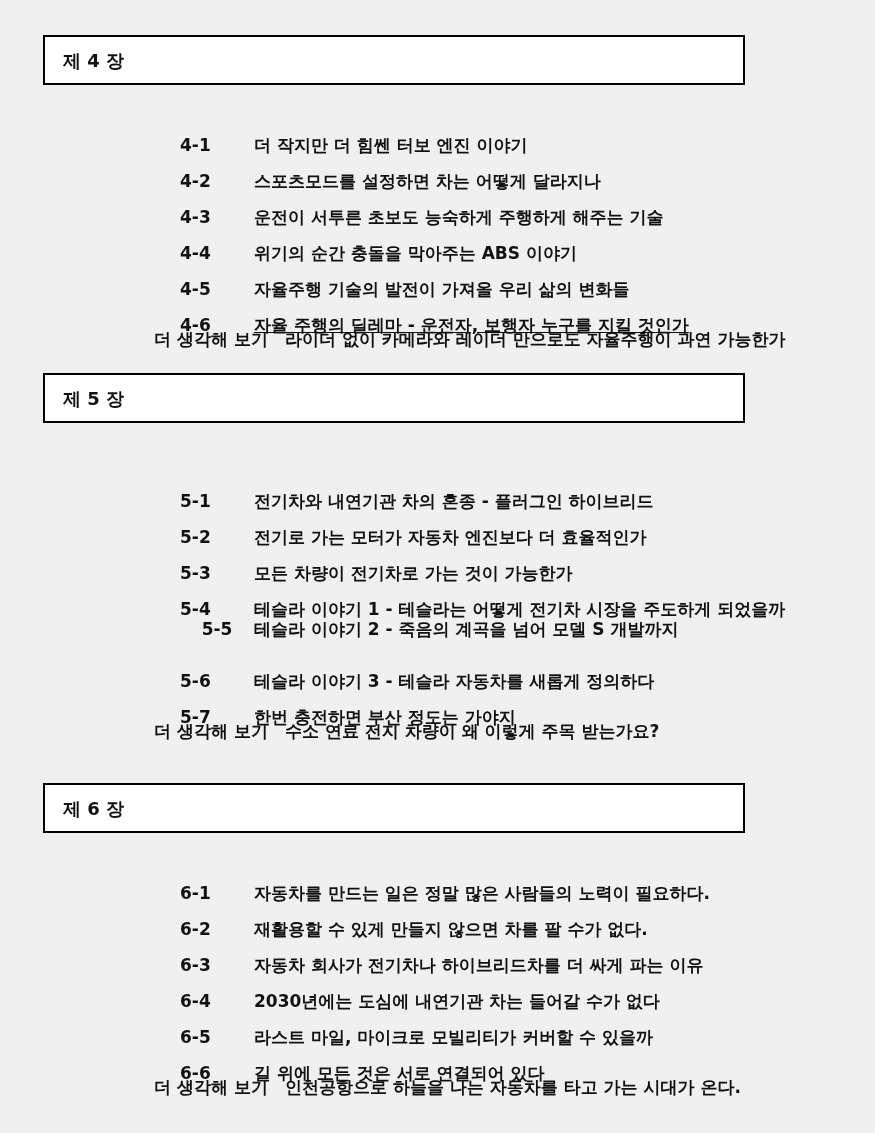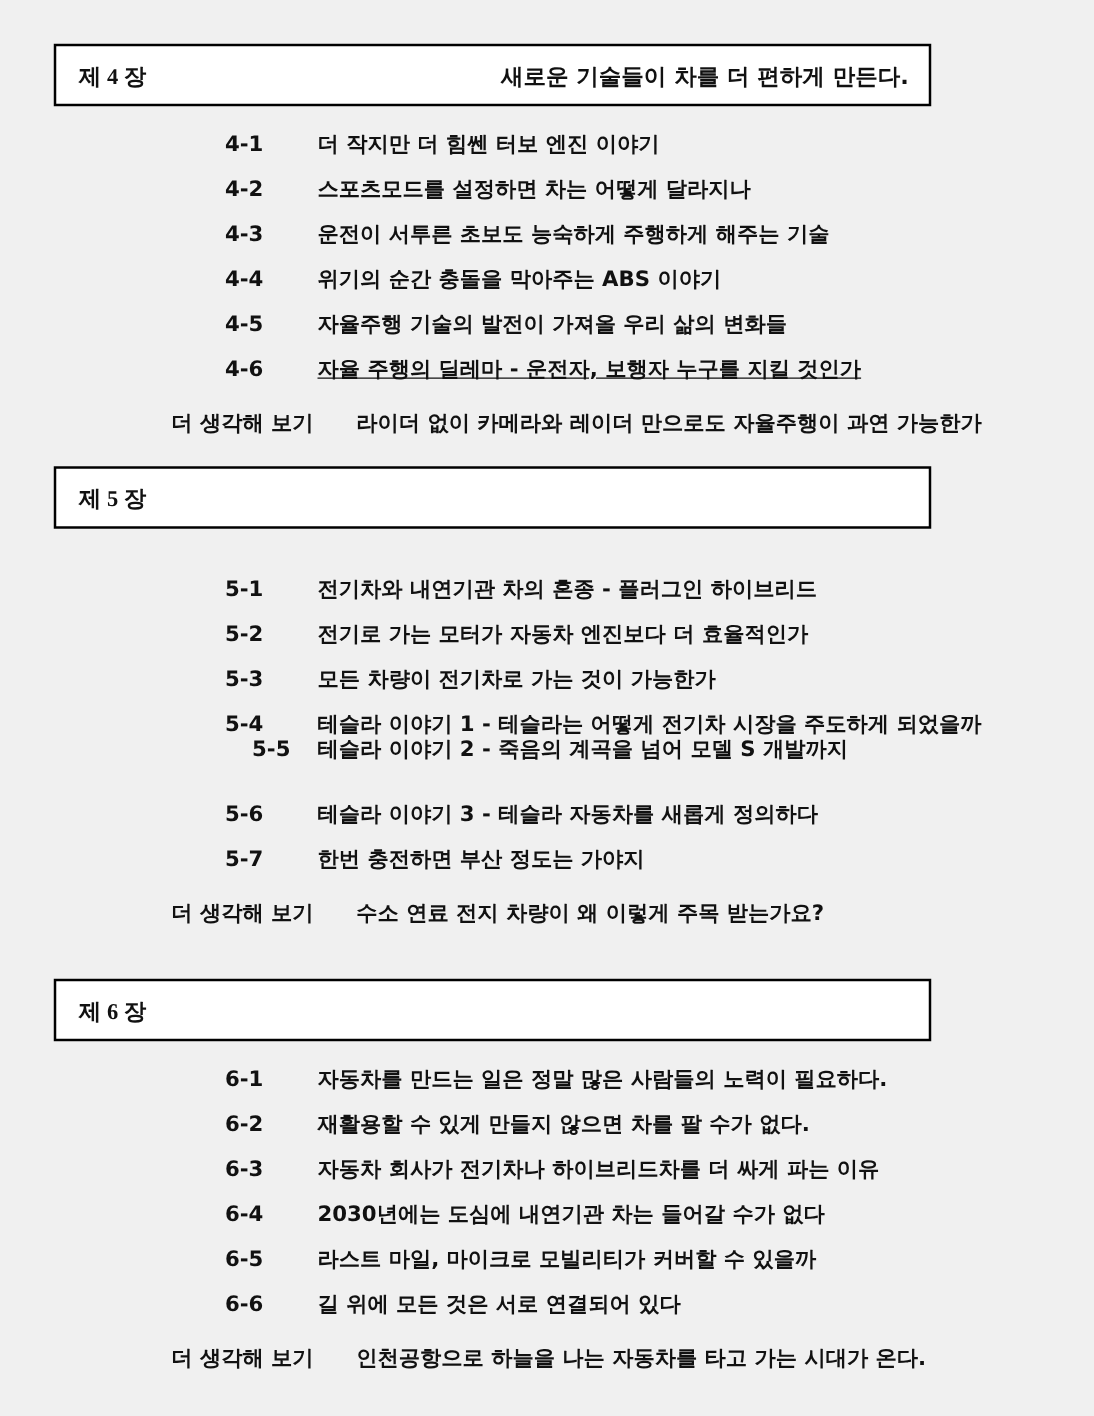--- a/index.html
+++ b/index.html
@@ -20,21 +20,20 @@
       border: 2px solid #000;
       box-sizing: content-box;
     }
     .chapter-num {
       position: absolute;
       left: 18px;
       top: 12px;
       font-size: 18px;
       font-weight: bold;
       letter-spacing: 0px;
-      font-family: Liberation Serif, serif;
     }
     .chapter-title {
       position: absolute;
       right: 16px;
       top: 12px;
       font-size: 18px;
       font-weight: bold;
       white-space: nowrap;
     }
     .section {
@@ -42,41 +41,42 @@
       left: 180px;
       font-size: 17px;
       font-weight: bold;
       white-space: nowrap;
       height: 24px;
       line-height: 24px;
     }
     .section .num {
       display: inline-block;
       width: 74px;
+      margin-top: 29px;
     }
     .think {
       position: absolute;
       left: 137px;
       font-size: 17px;
       font-weight: bold;
       white-space: nowrap;
       height: 24px;
       line-height: 24px;
     }
     .think .label {
       display: inline-block;
       width: 148px;
+      text-align: center;
     }
   </style>
 </head>
 <body>
 
 <div class="chapter-box" style="top:35px;">
   <span class="chapter-num">제 4 장</span>
-  <span class="chapter-title">새로운 기술들이 차를 더 편하게 만든다.</span>
 </div>
 <div class="section" style="top:104px;"><span class="num">4-1</span><span>더 작지만 더 힘쎈 터보 엔진 이야기</span></div>
 <div class="section" style="top:140px;"><span class="num">4-2</span><span>스포츠모드를 설정하면 차는 어떻게 달라지나</span></div>
 <div class="section" style="top:176px;"><span class="num">4-3</span><span>운전이 서투른 초보도 능숙하게 주행하게 해주는 기술</span></div>
 <div class="section" style="top:212px;"><span class="num">4-4</span><span>위기의 순간 충돌을 막아주는 ABS 이야기</span></div>
 <div class="section" style="top:248px;"><span class="num">4-5</span><span>자율주행 기술의 발전이 가져올 우리 삶의 변화들</span></div>
 <div class="section" style="top:284px;text-decoration:underline;"><span class="num">4-6</span><span>자율 주행의 딜레마 - 운전자, 보행자 누구를 지킬 것인가</span></div>
 <div class="think" style="top:327px;"><span class="label">더 생각해 보기</span><span>라이더 없이 카메라와 레이더 만으로도 자율주행이 과연 가능한가</span></div>
 
 <div class="chapter-box" style="top:373px;">

